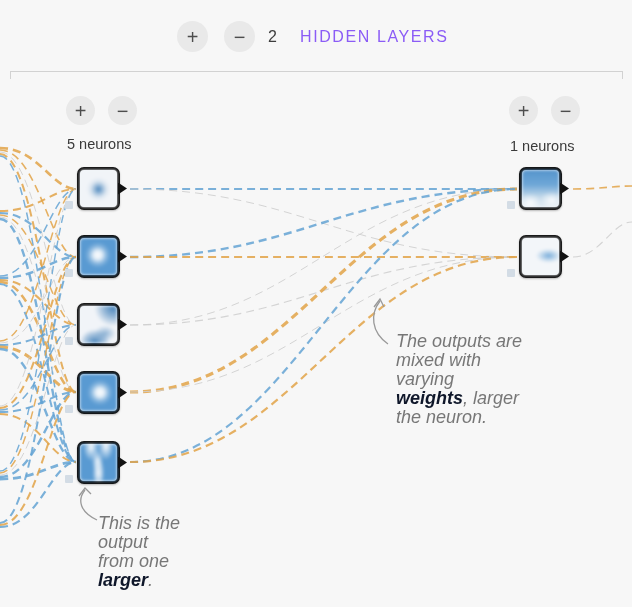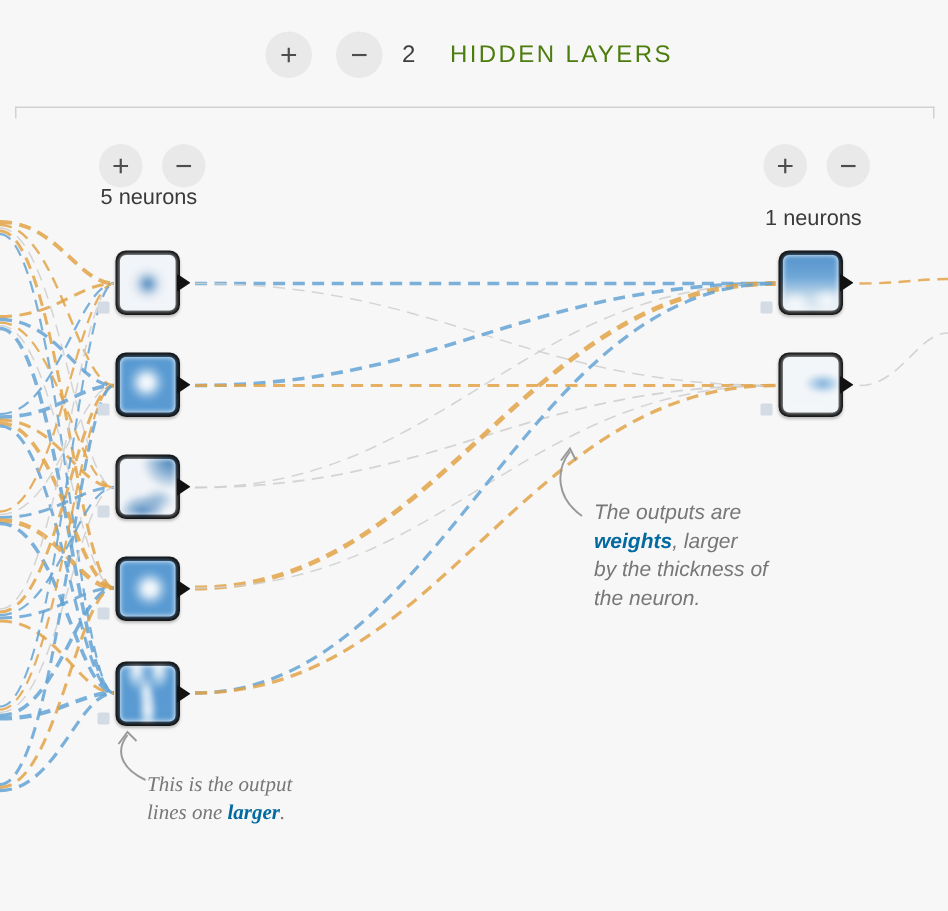--- a/index.html
+++ b/index.html
@@ -8,21 +8,21 @@
 
   
   .circle-btn{position:absolute;border-radius:50%;background:#e9e9e9;color:#4d4d4d;
     display:flex;align-items:center;justify-content:center;cursor:pointer;
     font-size:20px;line-height:1;user-select:none;}
   .circle-btn.big{width:31px;height:31px;}
   .circle-btn.small{width:29px;height:29px;}
 
   
   .layer-count{position:absolute;left:268px;top:28px;font-size:16px;color:#3d3d3d;}
-  .layer-title{position:absolute;left:300px;top:28px;font-size:16px;color:#4d7c0f;letter-spacing:1.6px;text-align:center;}
+  .layer-title{position:absolute;left:300px;top:28px;font-size:16px;color:#8b5cf6;letter-spacing:1.6px;text-align:center;}
 
   .divider{position:absolute;left:10px;top:71px;width:611px;height:7px;
     border-top:1px solid #d2d2d2;border-left:1px solid #d2d2d2;border-right:1px solid #d2d2d2;}
 
   .col-label{position:absolute;font-size:14.5px;color:#3a3a3a;}
 
   
   #wires{position:absolute;left:0;top:0;z-index:1;}
 
   
@@ -48,22 +48,22 @@
   .hmr1{background:
       radial-gradient(ellipse 12px 9px at 22% 88%,rgba(255,255,255,.9),rgba(255,255,255,0)),
       radial-gradient(ellipse 12px 9px at 80% 82%,rgba(255,255,255,.85),rgba(255,255,255,0)),
       linear-gradient(180deg,rgba(77,143,201,.95) 0%,rgba(89,154,210,.85) 40%,rgba(160,195,222,.55) 72%,rgba(210,225,238,.35) 100%),
       #e9f0f6;}
   .hmr2{background:radial-gradient(ellipse 13px 7px at 72% 48%,rgba(89,154,210,.8),rgba(89,154,210,.3) 60%,rgba(89,154,210,0)),#f3f6f9;}
 
   .bias{position:absolute;width:8px;height:8px;background:#d3dce5;border-radius:1px;z-index:2;cursor:pointer;}
 
   
-  .annotation{position:absolute;z-index:4;font-style:italic;font-size:14px;line-height:19px;color:#777;}
-  .annotation b{font-weight:bold;color:#0369a1;text-align:right;}
+  .annotation{position:absolute;z-index:4;font-style:italic;font-size:18px;line-height:19px;color:#777;}
+  .annotation b{font-weight:bold;color:#0f172a;text-align:right;}
 </style>
 </head>
 <body>
 
 <div id="stage">
 
   <svg id="wires" width="632" height="607">
       <path d="M 0 148 C 38 148 52 189 76 189" fill="none" stroke="#e2a348" stroke-width="2.6" stroke-dasharray="8 5" opacity="0.85"></path>
       <path d="M 0 150 C 38 150 52 257 76 257" fill="none" stroke="#e2a348" stroke-width="1.6" stroke-dasharray="8 5" opacity="0.85"></path>
       <path d="M 0 152 C 38 152 52 325 76 325" fill="none" stroke="#cfcfcf" stroke-width="1" stroke-dasharray="8 5" opacity="0.9"></path>
@@ -125,21 +125,21 @@
   <div class="layer-title">HIDDEN LAYERS</div>
 
   <div class="divider"></div>
 
   <div class="circle-btn small" style="left:66px;top:96px;">
     <span>+</span>
   </div>
   <div class="circle-btn small" style="left:108px;top:96px;">
     <span>−</span>
   </div>
-  <div class="col-label" style="left:67px;top:124px;">5 neurons</div>
+  <div class="col-label" style="left:67px;top:136px;">5 neurons</div>
 
   <div class="circle-btn small" style="left:509px;top:96px;">
     <span>+</span>
   </div>
   <div class="circle-btn small" style="left:551px;top:96px;">
     <span>−</span>
   </div>
   <div class="col-label" style="left:510px;top:138px;">1 neurons</div>
 
   <div class="neuron" style="left:77px;top:167px;">
@@ -176,22 +176,22 @@
   <div class="neuron" style="left:519px;top:235px;">
     <div class="hm hmr2"></div>
     <div class="nub"></div>
   </div>
 
   <div class="bias" style="left:507px;top:201px;"></div>
   <div class="bias" style="left:507px;top:269px;"></div>
 
   <div class="annotation" style="left:396px;top:332px;width:140px;">
       <div><span>The outputs are</span></div>
+      <div><span>mixed with varying</span></div>
       <div><b>weights</b><span>, larger</span></div>
-      <div><span>by the thickness of</span></div>
       <div><span>the neuron.</span></div>
     </div>
-  <div class="annotation" style="left:98px;top:514px;width:130px;font-family:Liberation Serif, serif;">
+  <div class="annotation" style="left:98px;top:514px;width:130px;">
       <div><span>This is the output</span></div>
-      <div><span>lines one </span><b>larger</b><span>.</span></div>
+      <div><span>from one </span><b>larger</b><span>.</span></div>
     </div>
 
 </div>
 
 </body></html>

